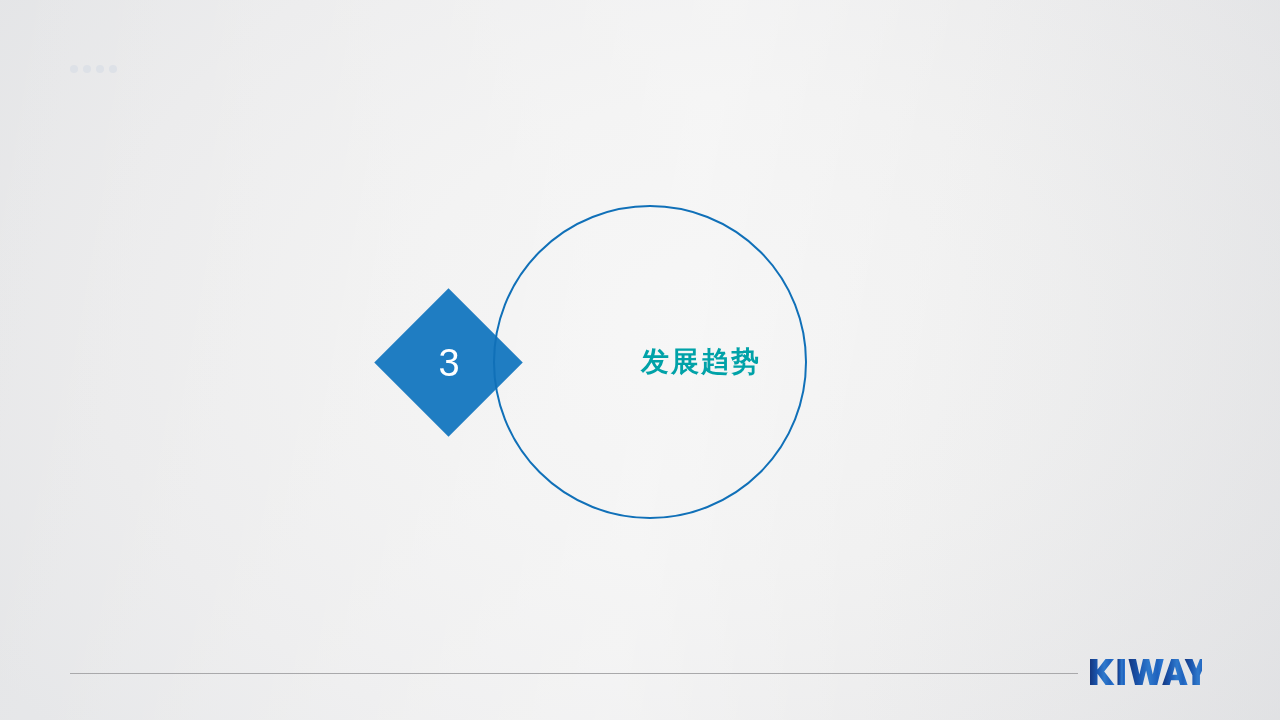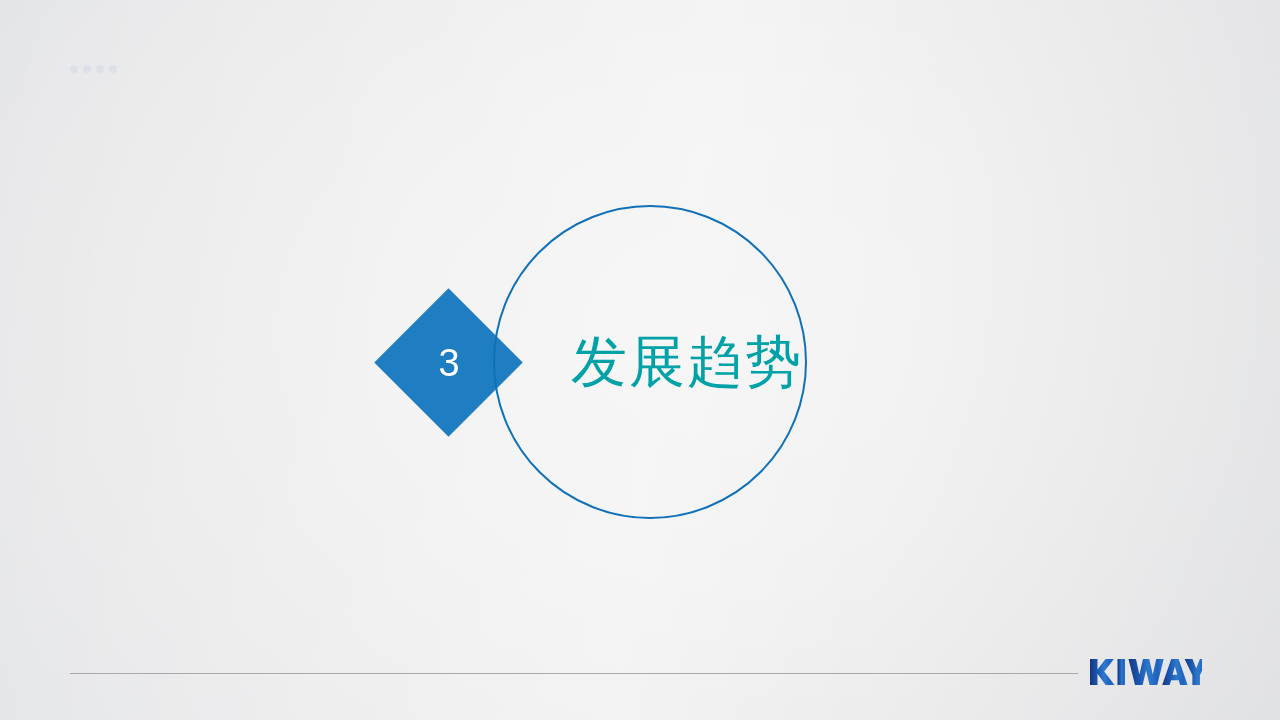--- a/index.html
+++ b/index.html
@@ -80,29 +80,29 @@
     font-size:38px;
     font-weight:400;
     line-height:1;
     z-index:3;
     user-select:none;
   }
 
   
   #section-title {
     position:absolute;
-    left:493px; top:205px;
+    left:507px; top:205px;
     width:314px; height:314px;
     display:flex;
     align-items:center;
     justify-content:center;
     padding-left:74px;
     color:#00a2a8;
-    font-size:56px;
-    font-weight:400;
+    font-size:28px;
+    font-weight:700;
     letter-spacing:2px;
     line-height:1;
     z-index:4;
     white-space:nowrap;
   }
 
   
   #footer-rule {
     position:absolute;
     left:70px; top:673px;

